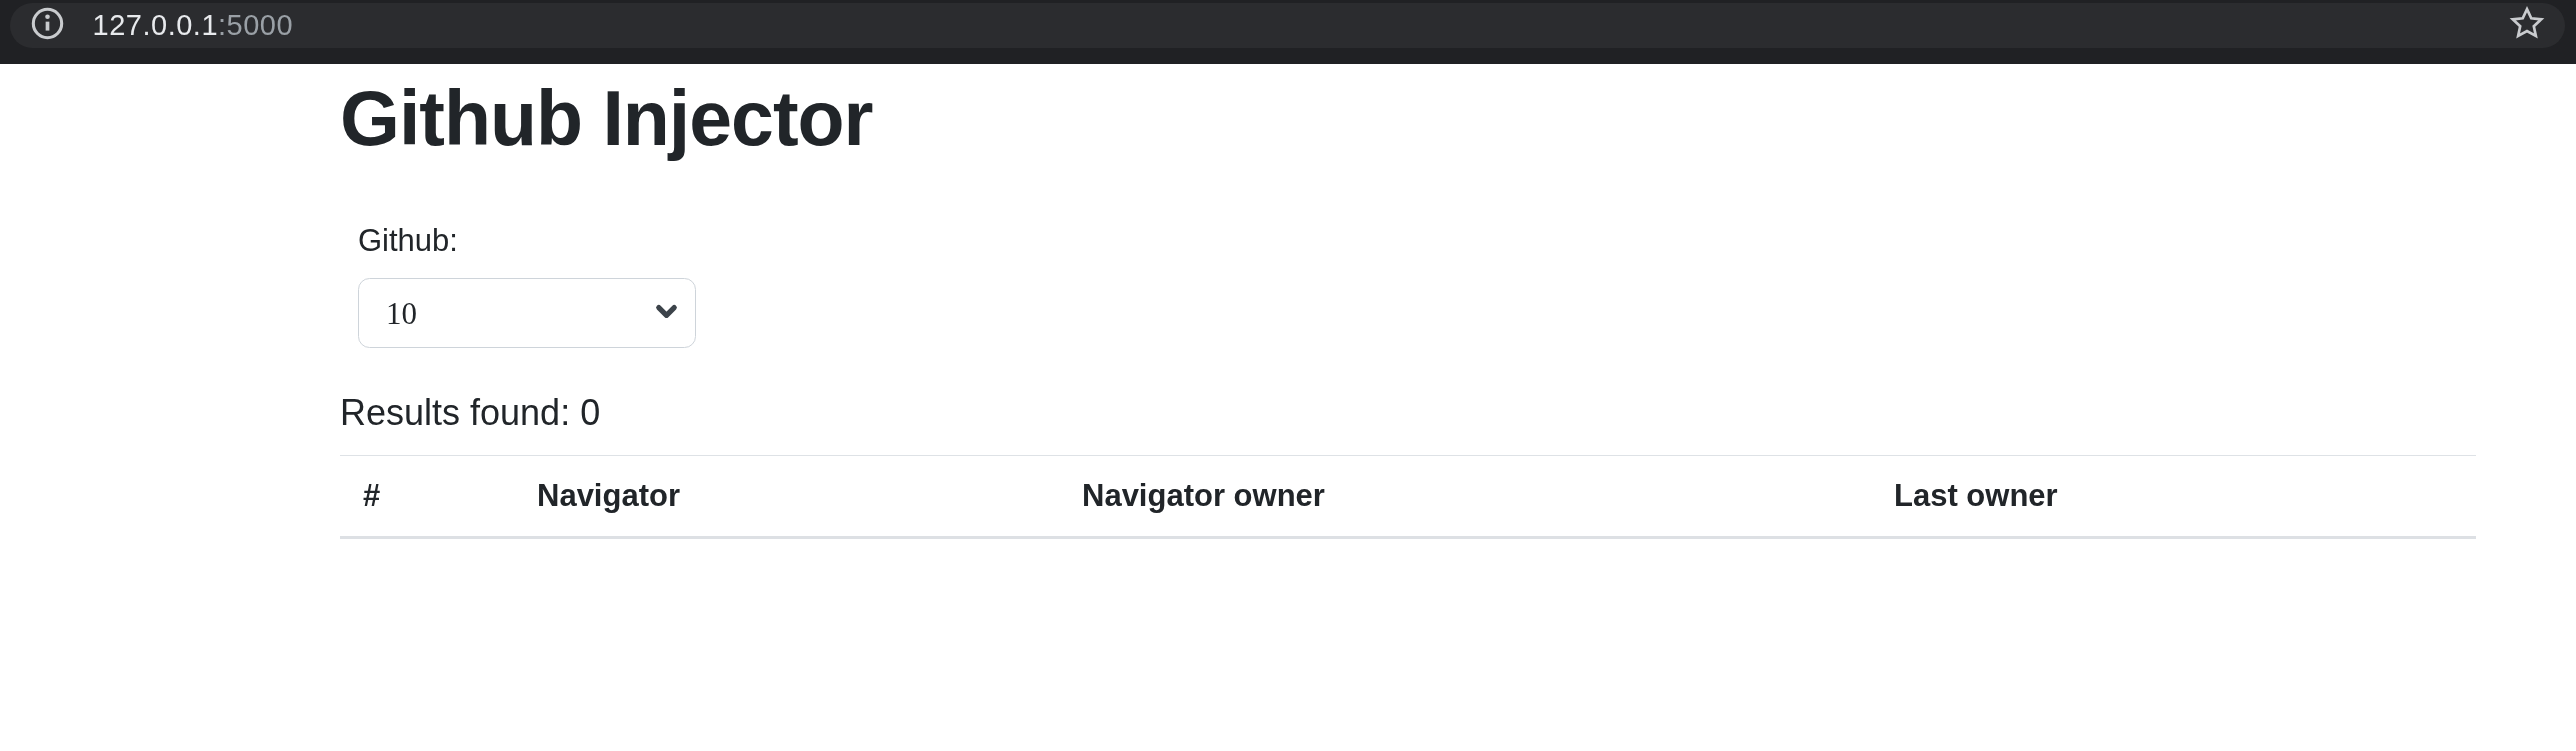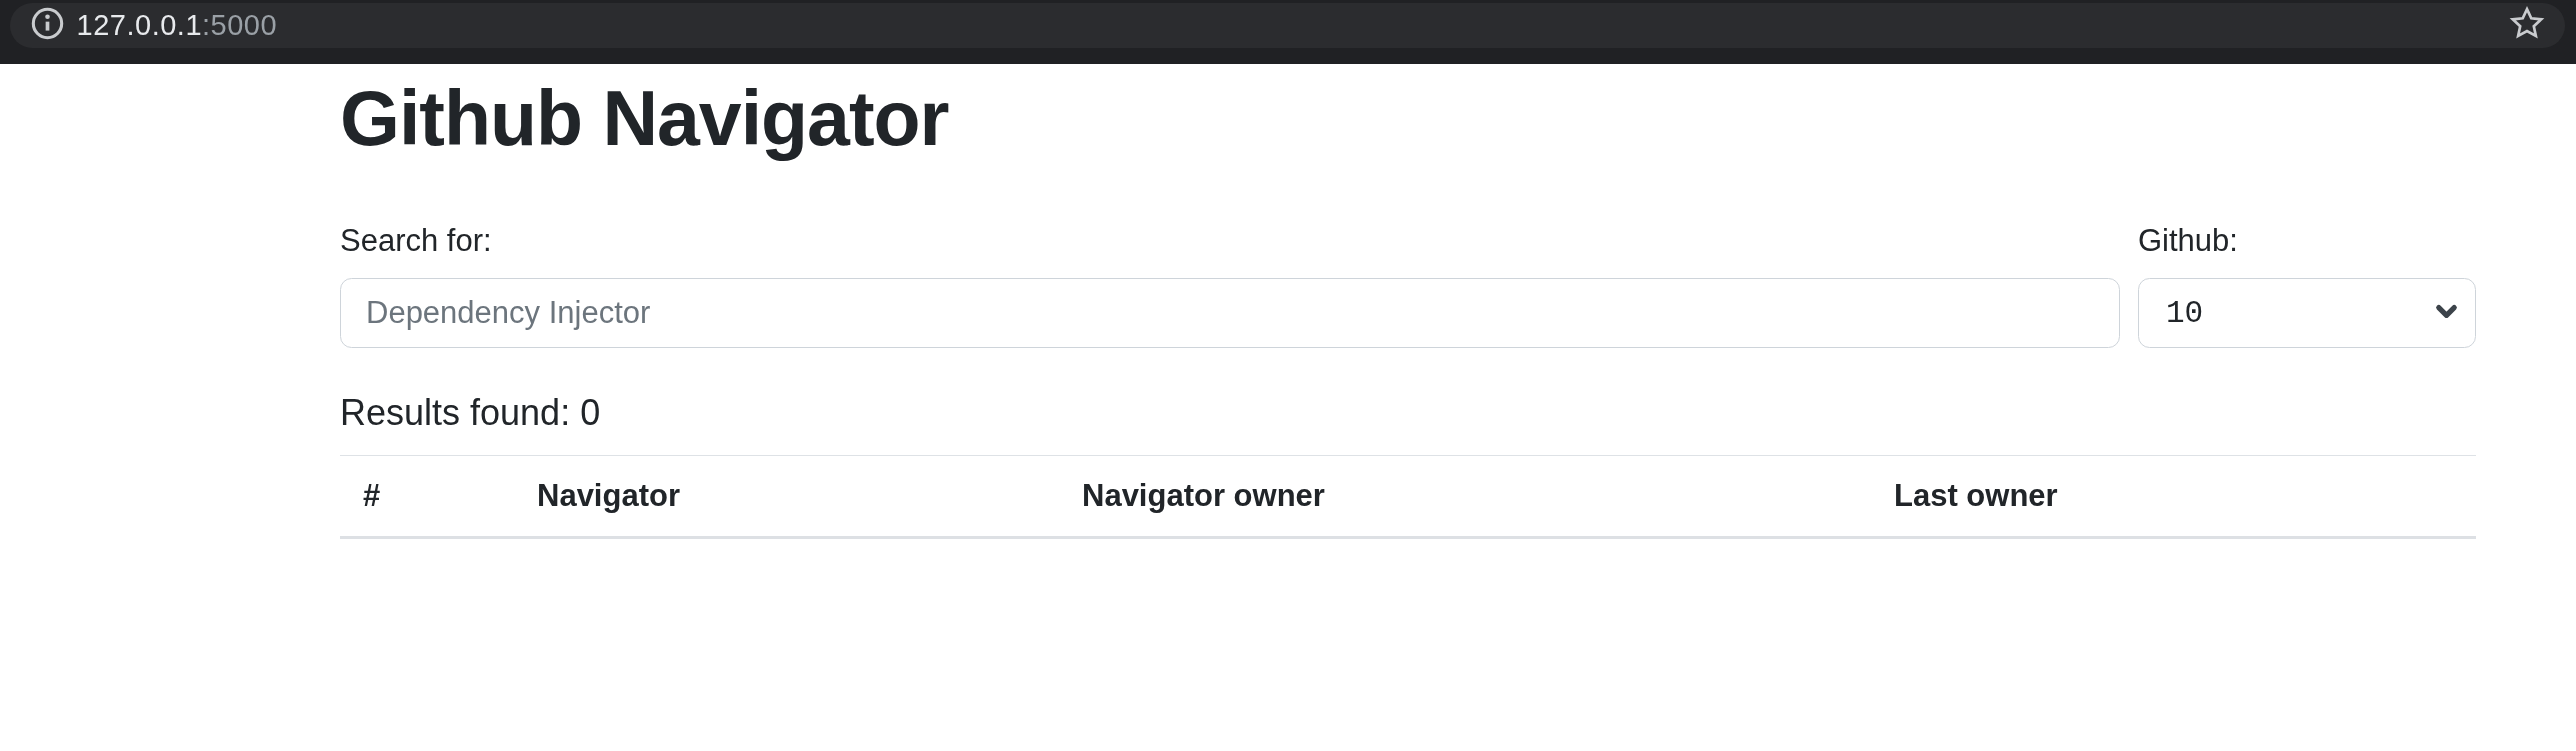--- a/index.html
+++ b/index.html
@@ -21,21 +21,21 @@
     left: 9.6px; top: 2.9px;
     width: 2555px; height: 45px;
     background: #2b2c2f;
     border-radius: 23px;
     display: flex;
     align-items: center;
     padding: 0 19px 0 19px;
   }
   .omnibox .url {
     font-size: 29px;
-    margin-left: 11px;
+    margin-left: 27px;
     color: #e8eaed;
     letter-spacing: 0.5px;
     white-space: nowrap;
     text-align: center;
   }
   .omnibox .url .port { color: #9aa0a6; }
   .omnibox .spacer { flex: 1; }
   .icon-svg { display: block; }
 
   
@@ -85,21 +85,21 @@
     -webkit-appearance: none;
     -moz-appearance: none;
     display: block;
     width: 100%; height: 70px;
     border: 1.9px solid #ced4da;
     border-radius: 11.5px;
     font-size: 31px;
     padding: 0 67px 0 27px;
     color: #212529;
     background: #fff;
-    font-family: Liberation Mono, monospace;
+    font-family: Liberation Serif, serif;
     outline: none;
   }
   .select-chevron {
     position: absolute;
     right: 11.5px; top: 50%;
     transform: translateY(-50%);
     pointer-events: none;
   }
   .results-line {
     margin-top: 42px;
@@ -140,27 +140,23 @@
     <span class="icon-svg">
       <svg width="38" height="38" viewBox="0 0 24 24" fill="none">
         <path d="M12 3.2 L14.7 9.0 L21.0 9.7 L16.3 14.0 L17.6 20.2 L12 17.1 L6.4 20.2 L7.7 14.0 L3.0 9.7 L9.3 9.0 Z" stroke="#c9cbce" stroke-width="1.7" stroke-linejoin="miter"></path>
       </svg>
     </span>
   </div>
 </div>
 
 <div class="content">
 
-  <h1 class="page-title">Github Navigator</h1>
+  <h1 class="page-title">Github Injector</h1>
 
   <div class="form-row">
-    <div class="col-search">
-      <label class="field-label">Search for:</label>
-      <input class="search-input" type="text" placeholder="Dependency Injector" style="">
-    </div>
     <div class="col-limit">
       <label class="field-label">Github:</label>
       <div class="select-wrap">
         <select class="limit-select">
           <option>10</option>
         </select>
         <span class="select-chevron icon-svg">
           <svg width="37" height="37" viewBox="0 0 24 24" fill="none">
             <path d="M7 9.8 L12 14.8 L17 9.8" stroke="#3c434a" stroke-width="3.4" stroke-linecap="round" stroke-linejoin="round"></path>
           </svg>

